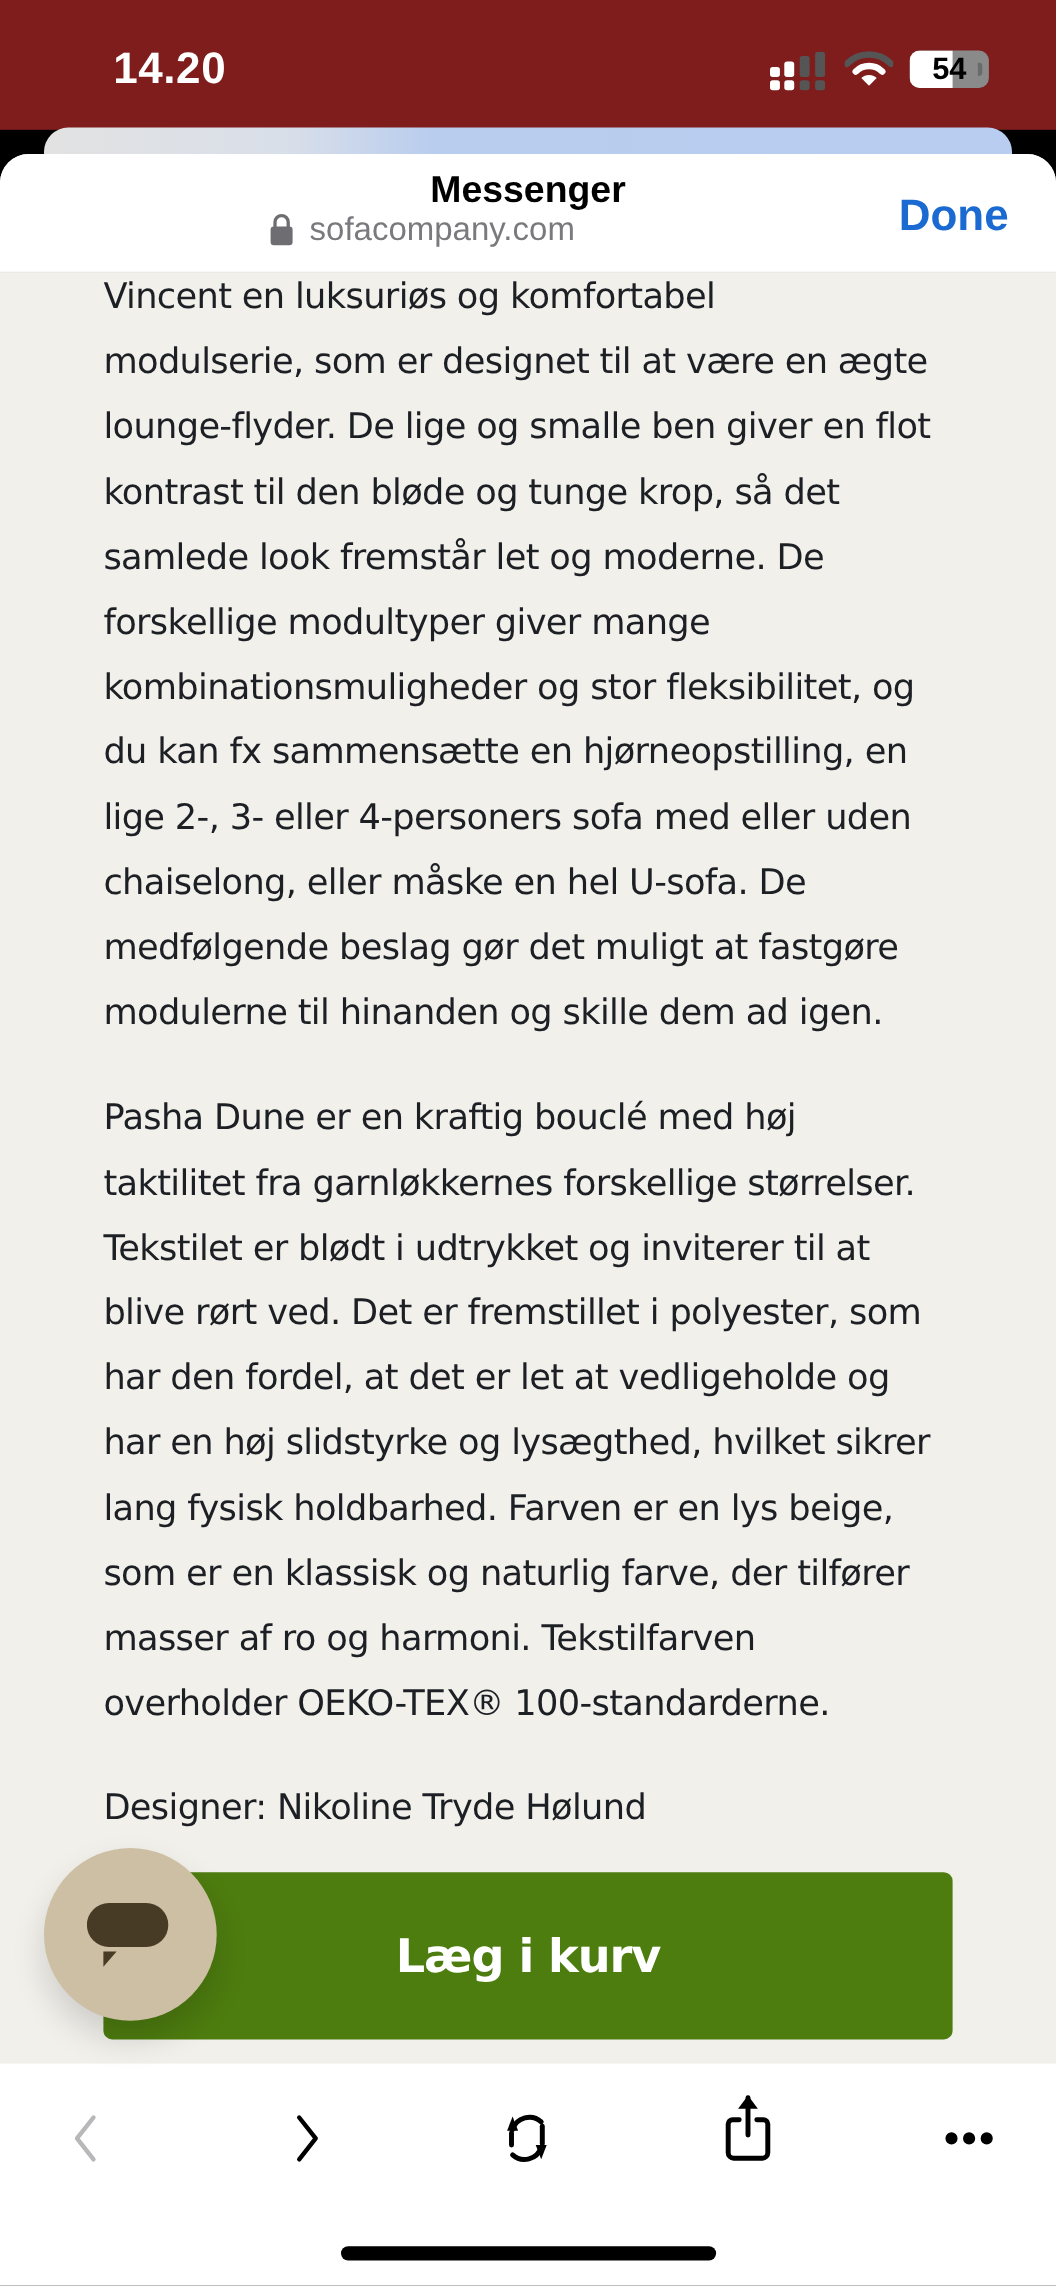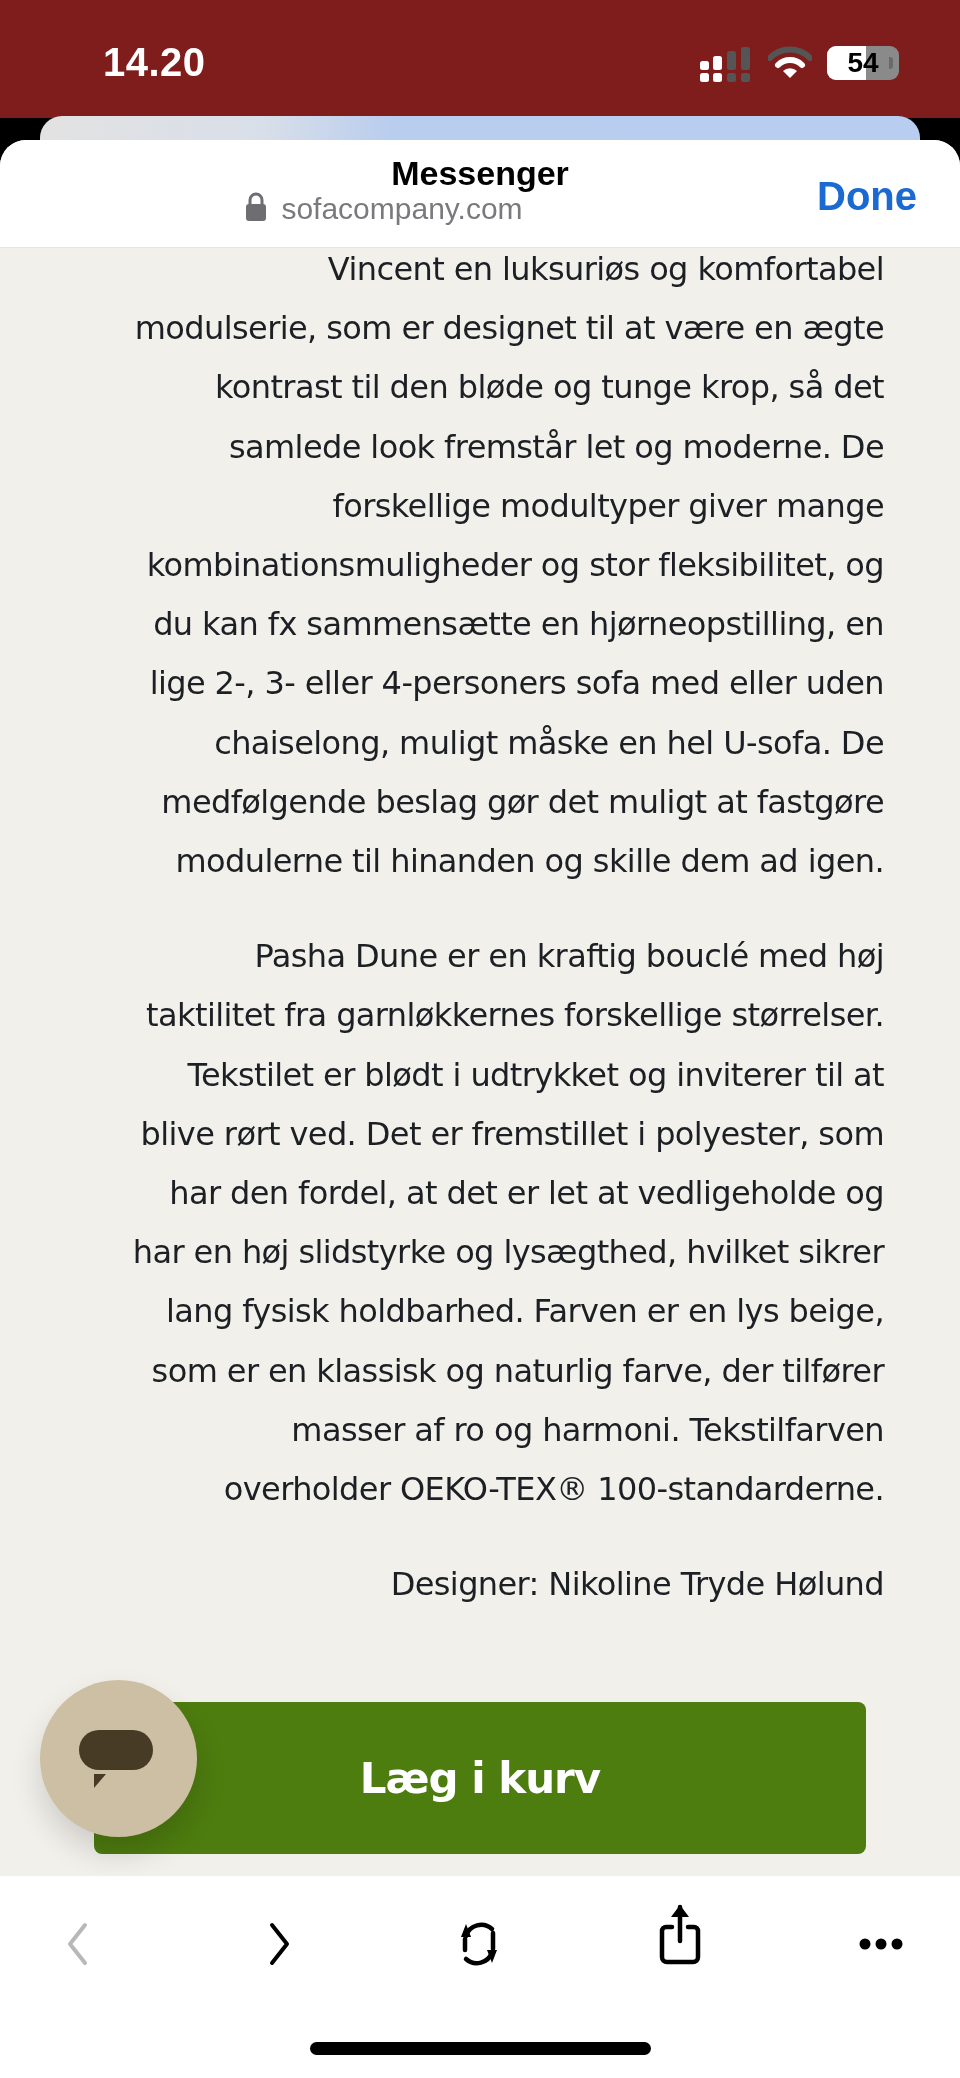--- a/index.html
+++ b/index.html
@@ -15,28 +15,28 @@
   .battery .pct { position: absolute; left: 0; right: 0; top: 1px; text-align: center; font-size: 28px; font-weight: bold; color: #000; }
   .battery-nub { position: absolute; left: 889px; top: 57px; width: 4px; height: 12px; border-radius: 0 3px 3px 0; background: #6a6a6a; }
 
   .back-card { position: absolute; left: 40px; top: 116px; width: 880px; height: 60px; border-radius: 22px 22px 0 0;
                background: linear-gradient(90deg, #e2e2e2 0%, #d9dfe9 25%, #b9cdee 40%, #b8cdf0 100%); }
 
   .sheet { position: absolute; left: 0; top: 140px; width: 960px; height: 1938px; background: #f2f0eb; border-radius: 26px 26px 0 0; overflow: hidden; padding-left: 32px; }
 
   .browser-header { position: absolute; left: 0; top: 0; width: 960px; height: 108px; background: #fff; border-bottom: 1px solid #e6e4e0; z-index: 2; }
   .header-title { position: absolute; left: 0; width: 960px; top: 14px; text-align: center; font-size: 34px; font-weight: bold; color: #000; }
-  .header-url-row { position: absolute; left: 0; width: 788px; top: 52px; display: flex; justify-content: center; gap: 14px; }
+  .header-url-row { position: absolute; left: 0; width: 788px; top: 52px; display: flex; justify-content: center; align-items: center; gap: 14px; }
   .lock-icon { width: 22px; height: 30px; position: relative; margin-left: -20px; }
   .header-url { font-size: 30px; color: #7a7a7e; }
   .done-button { position: absolute; right: 43px; top: 34px; font-size: 40px; font-weight: bold; color: #1b6ad1; cursor: pointer; }
 
   .content { position: absolute; left: 94px; top: 100px; width: 790px; color: #1c1f24; font-family: "DejaVu Sans", sans-serif; font-size: 32px; line-height: 59.2px; letter-spacing: -0.6px; }
   .content p { margin-bottom: 36px; }
-  .content .line { display: block; white-space: nowrap; text-align: right; }
+  .content .line { display: block; white-space: nowrap; }
 
   .cart-button { position: absolute; left: 94px; top: 1562px; width: 772px; height: 152px; background: #4d7c0f; border-radius: 8px; color: #fff;
                  display: flex; align-items: center; justify-content: center; font-size: 42px; font-weight: bold; cursor: pointer; font-family: "DejaVu Sans", sans-serif; letter-spacing: -1px; }
   .chat-fab { position: absolute; left: 40px; top: 1540px; width: 157px; height: 157px; border-radius: 50%; background: #cdbfa4; cursor: pointer;
               box-shadow: 0 16px 30px rgba(0,0,0,0.15); z-index: 3; }
   .chat-fab svg { position: absolute; left: 39px; top: 50px; }
 
   .bottom-bar { position: absolute; left: 0; top: 1736px; width: 960px; height: 202px; background: #fff; }
   .nav-btn { position: absolute; top: 38px; width: 60px; height: 60px; display: flex; align-items: center; justify-content: center; cursor: pointer; }
   .home-indicator { position: absolute; left: 310px; top: 166px; width: 341px; height: 13px; background: #000; border-radius: 7px; }
@@ -80,27 +80,28 @@
       </svg>
       <span class="header-url">sofacompany.com</span>
     </div>
     <div class="done-button">Done</div>
   </div>
 
   <div class="content">
     <p>
       <span class="line">Vincent en luksuriøs og komfortabel</span>
       <span class="line">modulserie, som er designet til at være en ægte</span>
+      <span class="line">lounge-flyder. De lige og smalle ben giver en flot</span>
       <span class="line">kontrast til den bløde og tunge krop, så det</span>
       <span class="line">samlede look fremstår let og moderne. De</span>
       <span class="line">forskellige modultyper giver mange</span>
       <span class="line">kombinationsmuligheder og stor fleksibilitet, og</span>
       <span class="line">du kan fx sammensætte en hjørneopstilling, en</span>
       <span class="line">lige 2-, 3- eller 4-personers sofa med eller uden</span>
-      <span class="line">chaiselong, muligt måske en hel U-sofa. De</span>
+      <span class="line">chaiselong, eller måske en hel U-sofa. De</span>
       <span class="line">medfølgende beslag gør det muligt at fastgøre</span>
       <span class="line">modulerne til hinanden og skille dem ad igen.</span>
     </p>
     <p>
       <span class="line">Pasha Dune er en kraftig bouclé med høj</span>
       <span class="line">taktilitet fra garnløkkernes forskellige størrelser.</span>
       <span class="line">Tekstilet er blødt i udtrykket og inviterer til at</span>
       <span class="line">blive rørt ved. Det er fremstillet i polyester, som</span>
       <span class="line">har den fordel, at det er let at vedligeholde og</span>
       <span class="line">har en høj slidstyrke og lysægthed, hvilket sikrer</span>

